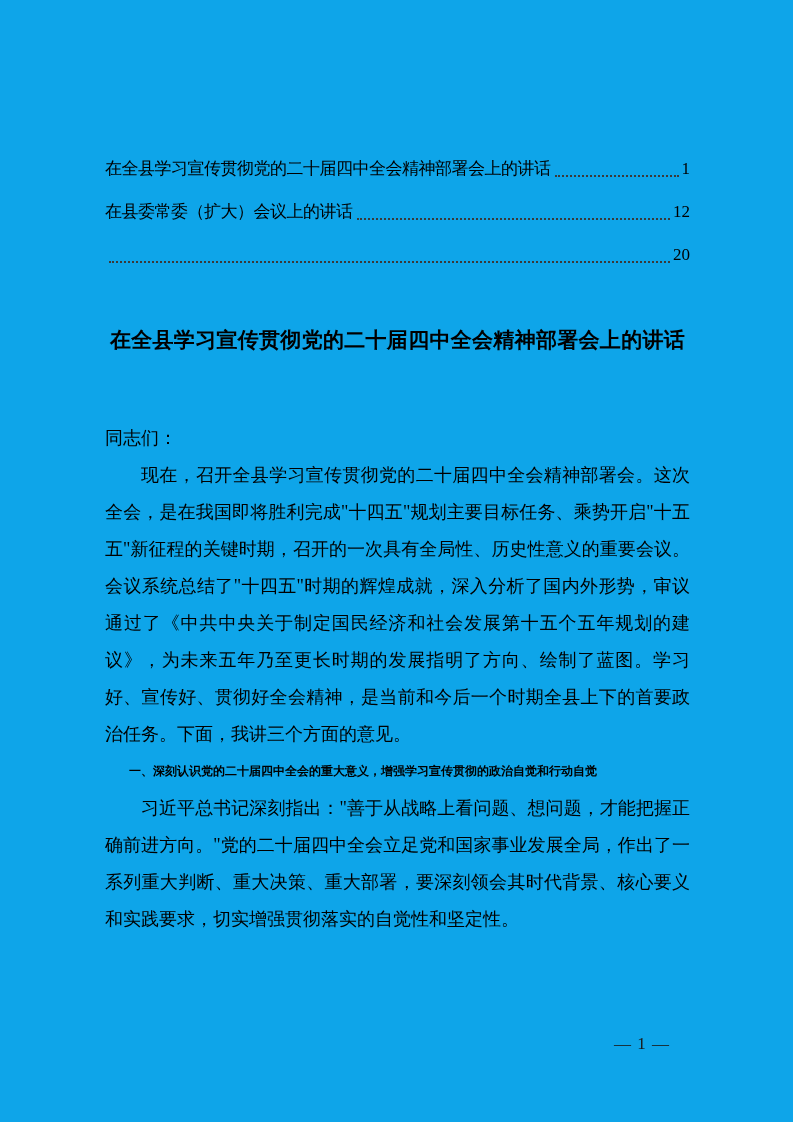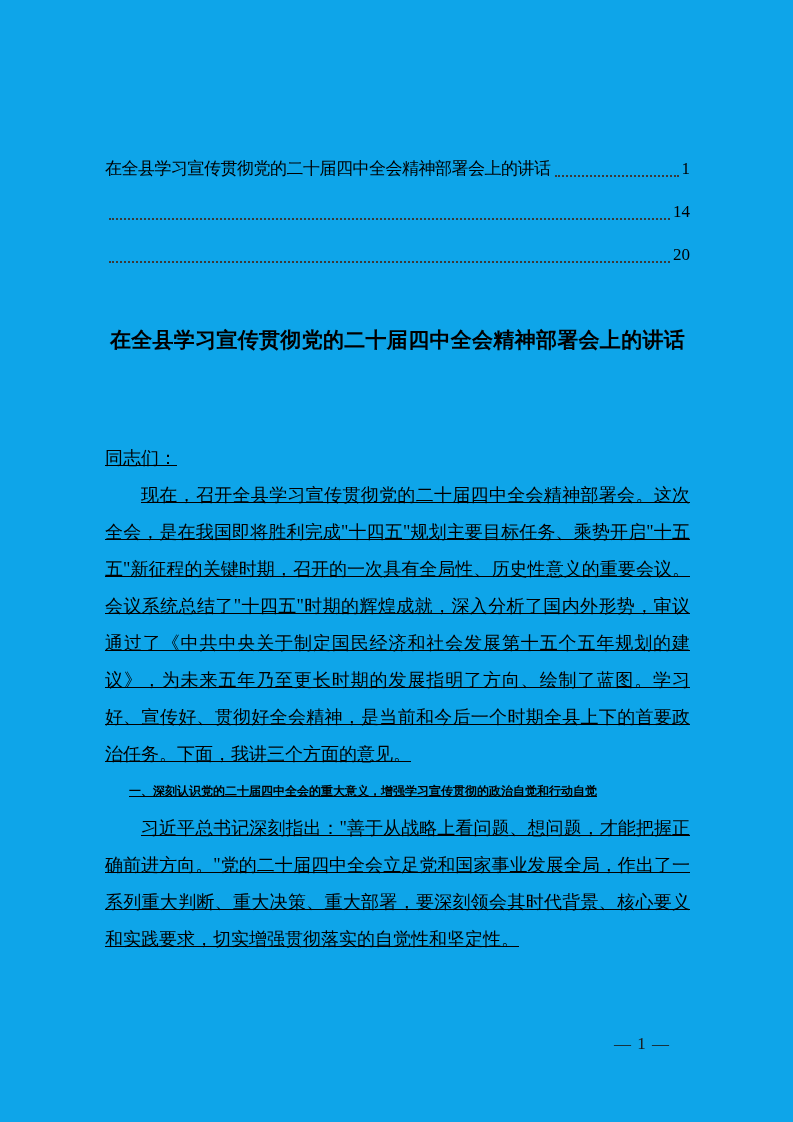--- a/index.html
+++ b/index.html
@@ -60,27 +60,26 @@
     font-family: "Liberation Sans", sans-serif;
     font-weight: 700;
     font-size: 21px;
     line-height: 36px;
     letter-spacing: 0.3px;
   }
 
   
   .doc-body {
     position: absolute;
-    top: 440px;
+    top: 420px;
     left: 105px;
     width: 585px;
     font-size: 18px;
     line-height: 37px;
     text-align: justify;
-    text-decoration: underline;
   }
   .doc-body p {
     margin: 0;
     padding: 0;
   }
   .salutation {
     text-indent: 0;
   }
   .para {
     text-indent: 2em;
@@ -109,22 +108,23 @@
 
 <div class="page">
 
   <div class="toc">
     <div class="toc-row">
       <span class="toc-title">在全县学习宣传贯彻党的二十届四中全会精神部署会上的讲话</span>
       <span class="toc-dots"></span>
       <span class="toc-page">1</span>
     </div>
     <div class="toc-row">
+      <span class="toc-title">在县委常委（扩大）会议上的讲话</span>
       <span class="toc-dots"></span>
-      <span class="toc-page">14</span>
+      <span class="toc-page">12</span>
     </div>
     <div class="toc-row">
       <span class="toc-dots"></span>
       <span class="toc-page">20</span>
     </div>
   </div>
 
   <div class="doc-title">在全县学习宣传贯彻党的二十届四中全会精神部署会上的讲话</div>
 
   <div class="doc-body">

